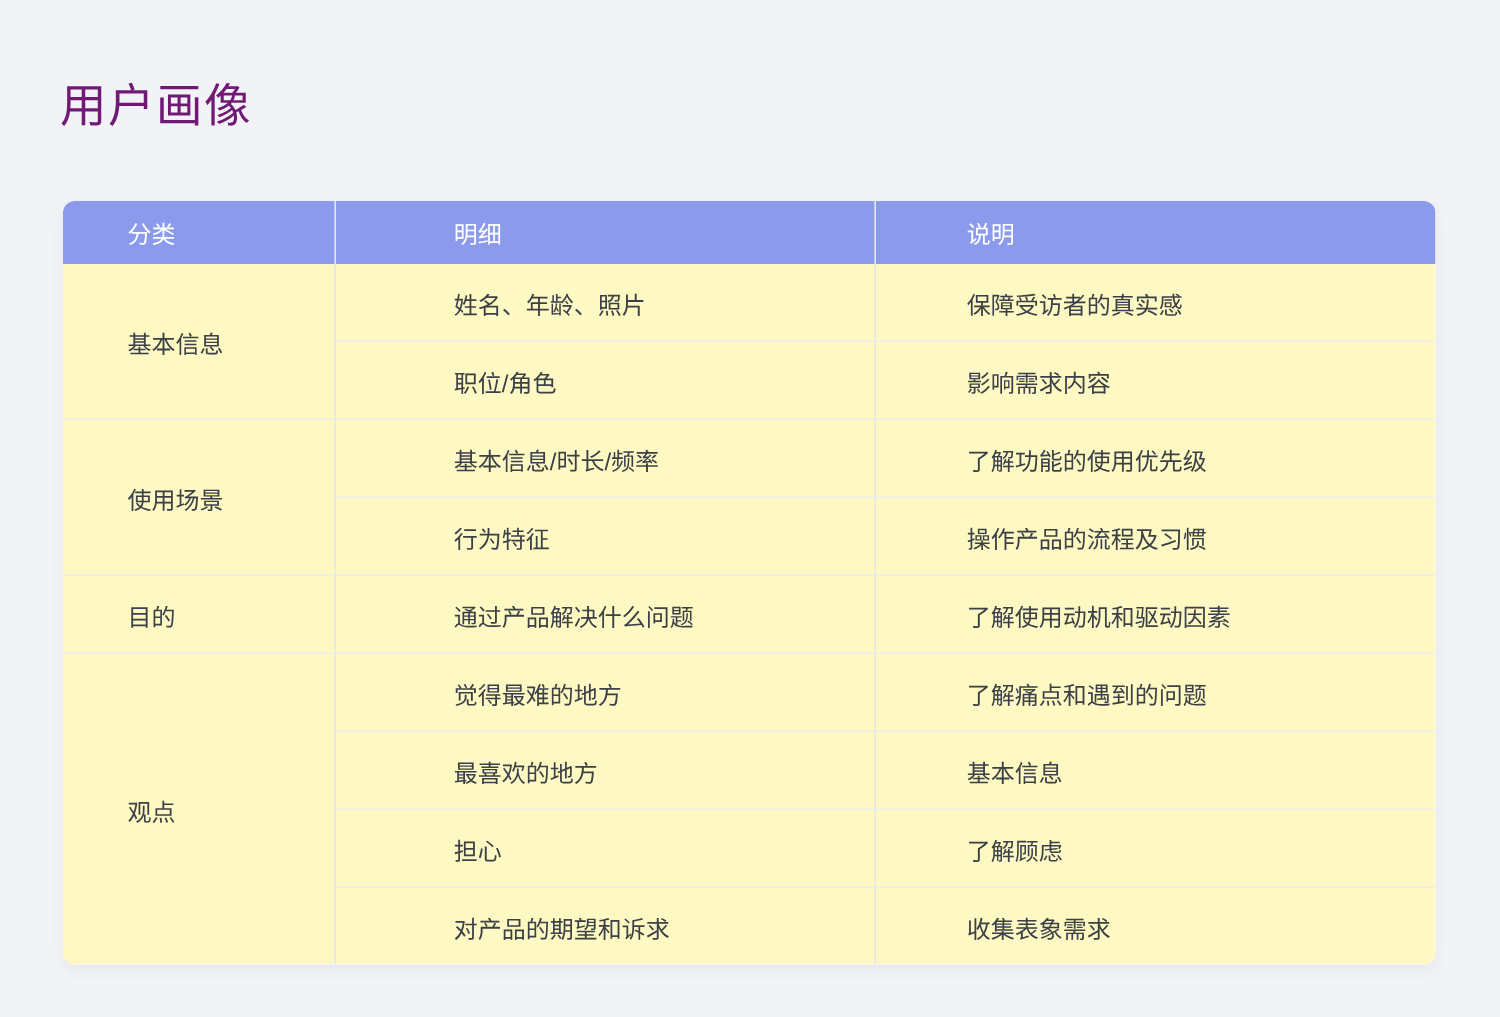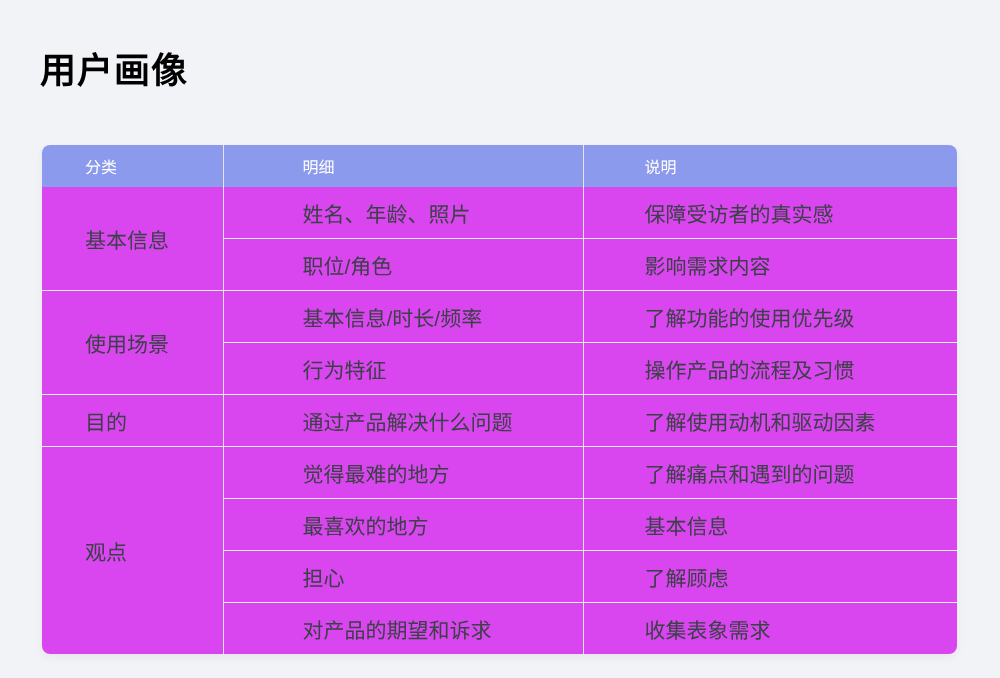--- a/index.html
+++ b/index.html
@@ -13,30 +13,30 @@
     width: 1000px;
     height: 678px;
     background: #F2F3F6;
     overflow: hidden;
   }
   .page-title {
     position: absolute;
     left: 40px;
     top: 52px;
     margin: 0;
-    font-size: 36px;
+    font-size: 31px;
     line-height: 38px;
-    font-weight: 700;
-    color: #000000;
+    font-weight: 400;
+    color: #701a75;
     letter-spacing: 1px;
   }
   .table-card {
     position: absolute;
     left: 42px;
-    top: 145px;
+    top: 134px;
     width: 915px;
     border-radius: 8px;
     overflow: hidden;
     background: #FFFFFF;
     box-shadow: 0 4px 10px rgba(30, 34, 72, 0.05);
   }
   table.persona {
     width: 915px;
     border-collapse: collapse;
     table-layout: fixed;
@@ -51,25 +51,25 @@
     color: #FFFFFF;
     font-size: 16px;
     font-weight: 500;
     text-align: left;
     padding: 0;
     vertical-align: middle;
   }
   table.persona td {
     height: 51px;
     padding: 0;
-    font-size: 21px;
+    font-size: 16px;
     color: #3C4047;
     text-align: left;
     vertical-align: middle;
-    background: #d946ef;
+    background: #fef9c3;
     border-top: 1px solid #ECEDF1;
   }
   
   table.persona th.col-cat, table.persona td.col-cat { padding-left: 43px; border-right: 1px solid #E3E4EC; }
   table.persona th.col-det, table.persona td.col-det { padding-left: 79px; border-right: 1px solid #E3E4EC; margin-left: 32px; }
   table.persona th.col-desc, table.persona td.col-desc { padding-left: 61px; }
   
   table.persona tr.first-row td { border-top: none; }
 </style>
 </head>

